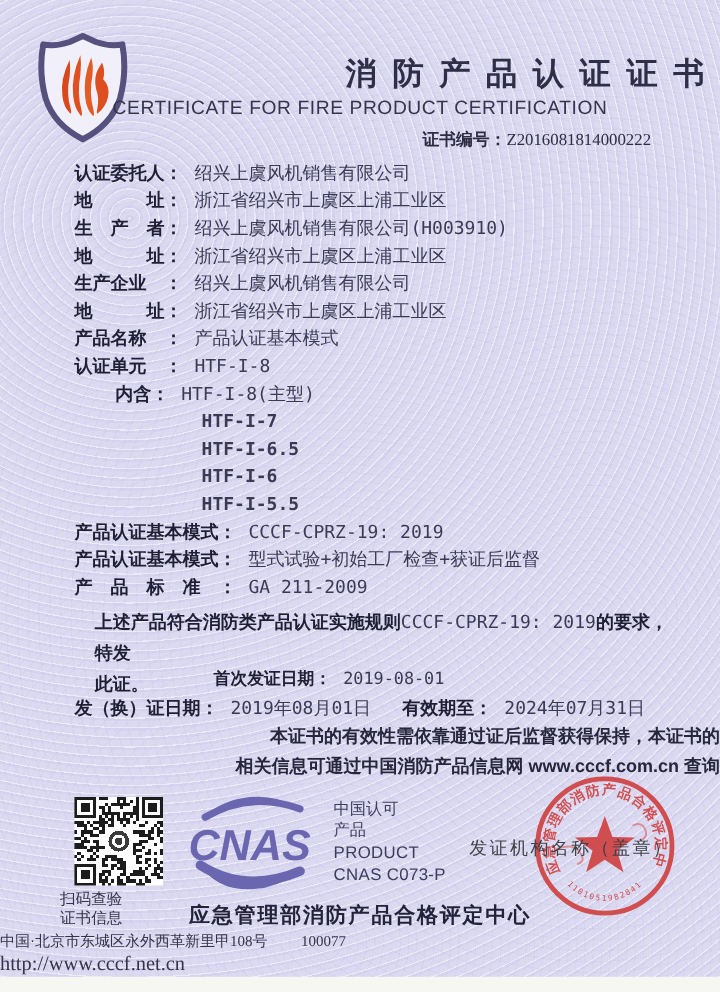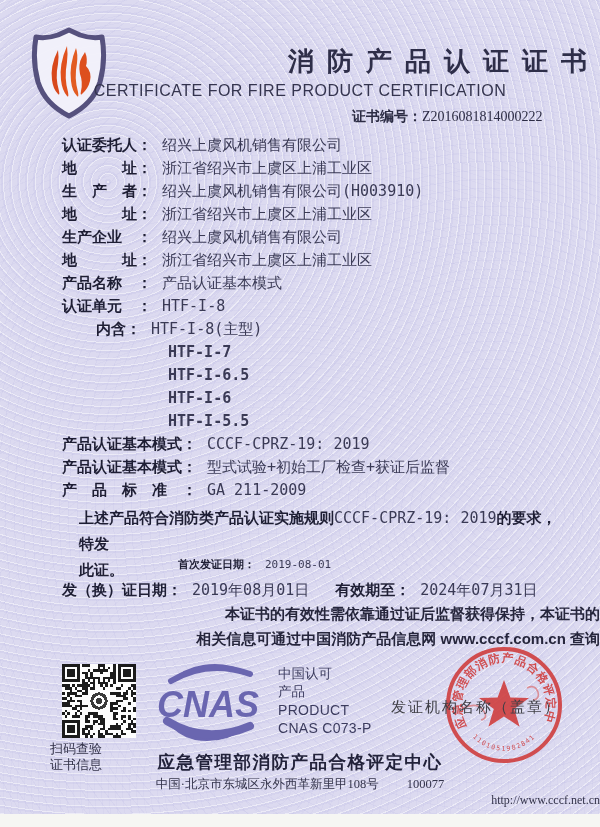--- a/index.html
+++ b/index.html
@@ -27,37 +27,37 @@
   .fields{left:62px;top:133px;right:30px;}
   .row{height:23px;line-height:23px;font-size:15px;white-space:nowrap;}
   .lbl{font-weight:700;color:#1e1e34;}
   .val{font-family:"DejaVu Sans Mono","Liberation Sans",sans-serif;color:#3a3a55;margin-left:10px;}
   .row.indent .lbl{margin-left:34px;}
   .row.model .val{margin-left:106px;font-weight:bold;}
   
   .statement{left:79px;top:505px;right:32px;font-size:15px;line-height:26px;font-weight:700;color:#1e1e34;}
   .statement .mid{font-weight:400;font-family:"DejaVu Sans Mono","Liberation Sans",sans-serif;color:#3a3a55;}
   
-  .firstdate{left:178px;top:557px;font-size:11px;}
+  .firstdate{left:178px;top:557px;font-size:14px;}
   .issuedate{left:62px;top:581px;font-size:15px;white-space:nowrap;}
   .gap{display:inline-block;width:26px;}
   
   .notice{left:0;right:0;top:601px;text-align:right;font-size:15px;line-height:25px;font-weight:600;color:#26263c;margin-left:40px;}
   
   .qr{left:62px;top:664px;width:74px;height:74px;}
   .qrcap{left:50px;top:741px;width:98px;text-align:left;font-size:13px;line-height:16px;color:#33334a;}
   .cnaslogo{left:153px;top:659px;width:112px;height:86px;}
   .cnastext{left:278px;top:665px;font-size:13.5px;line-height:18px;color:#3c3c5e;}
   .cnastext .en{font-size:14px;letter-spacing:.3px;}
   .sealwrap{left:443px;top:644px;width:122px;height:122px;}
   .sealoverlay{left:391px;top:698px;font-size:15px;letter-spacing:2px;color:#3f3f46;font-family:"Liberation Serif",serif;white-space:nowrap;}
   .org{left:0;right:0;top:750px;text-align:center;font-size:17.5px;font-weight:700;letter-spacing:1.5px;color:#22223a;}
-  .address{left:0;right:0;top:776px;text-align:center;font-size:12.5px;color:#33334a;font-family:"Liberation Serif",serif;}
+  .address{left:0;right:0;top:776px;text-align:left;font-size:12.5px;color:#33334a;font-family:"Liberation Serif",serif;}
   .address .post{margin-left:28px;}
-  .website{left:0;right:0;top:793px;text-align:right;font-size:12px;color:#33334a;font-family:"Liberation Serif",serif;margin-left:16px;}
+  .website{left:0;right:0;top:793px;text-align:left;font-size:17px;color:#33334a;font-family:"Liberation Serif",serif;}
   .bottomstrip{left:0;right:0;bottom:0;height:13px;background:#f6f6f3;}
 </style>
 </head>
 <body>
 
 <div class="page">
 
   <div class="abs logo">
     <svg width="82" height="94" viewBox="0 0 82 94">
       <path d="M41 4 L52 9 Q64 13 74 11 Q78 34 72 56 Q65 78 41 90 Q17 78 10 56 Q4 34 8 11 Q18 13 30 9 Z" fill="#f3f2fb" stroke="#4f4a78" stroke-width="5" stroke-linejoin="round" opacity="0.95"></path>

